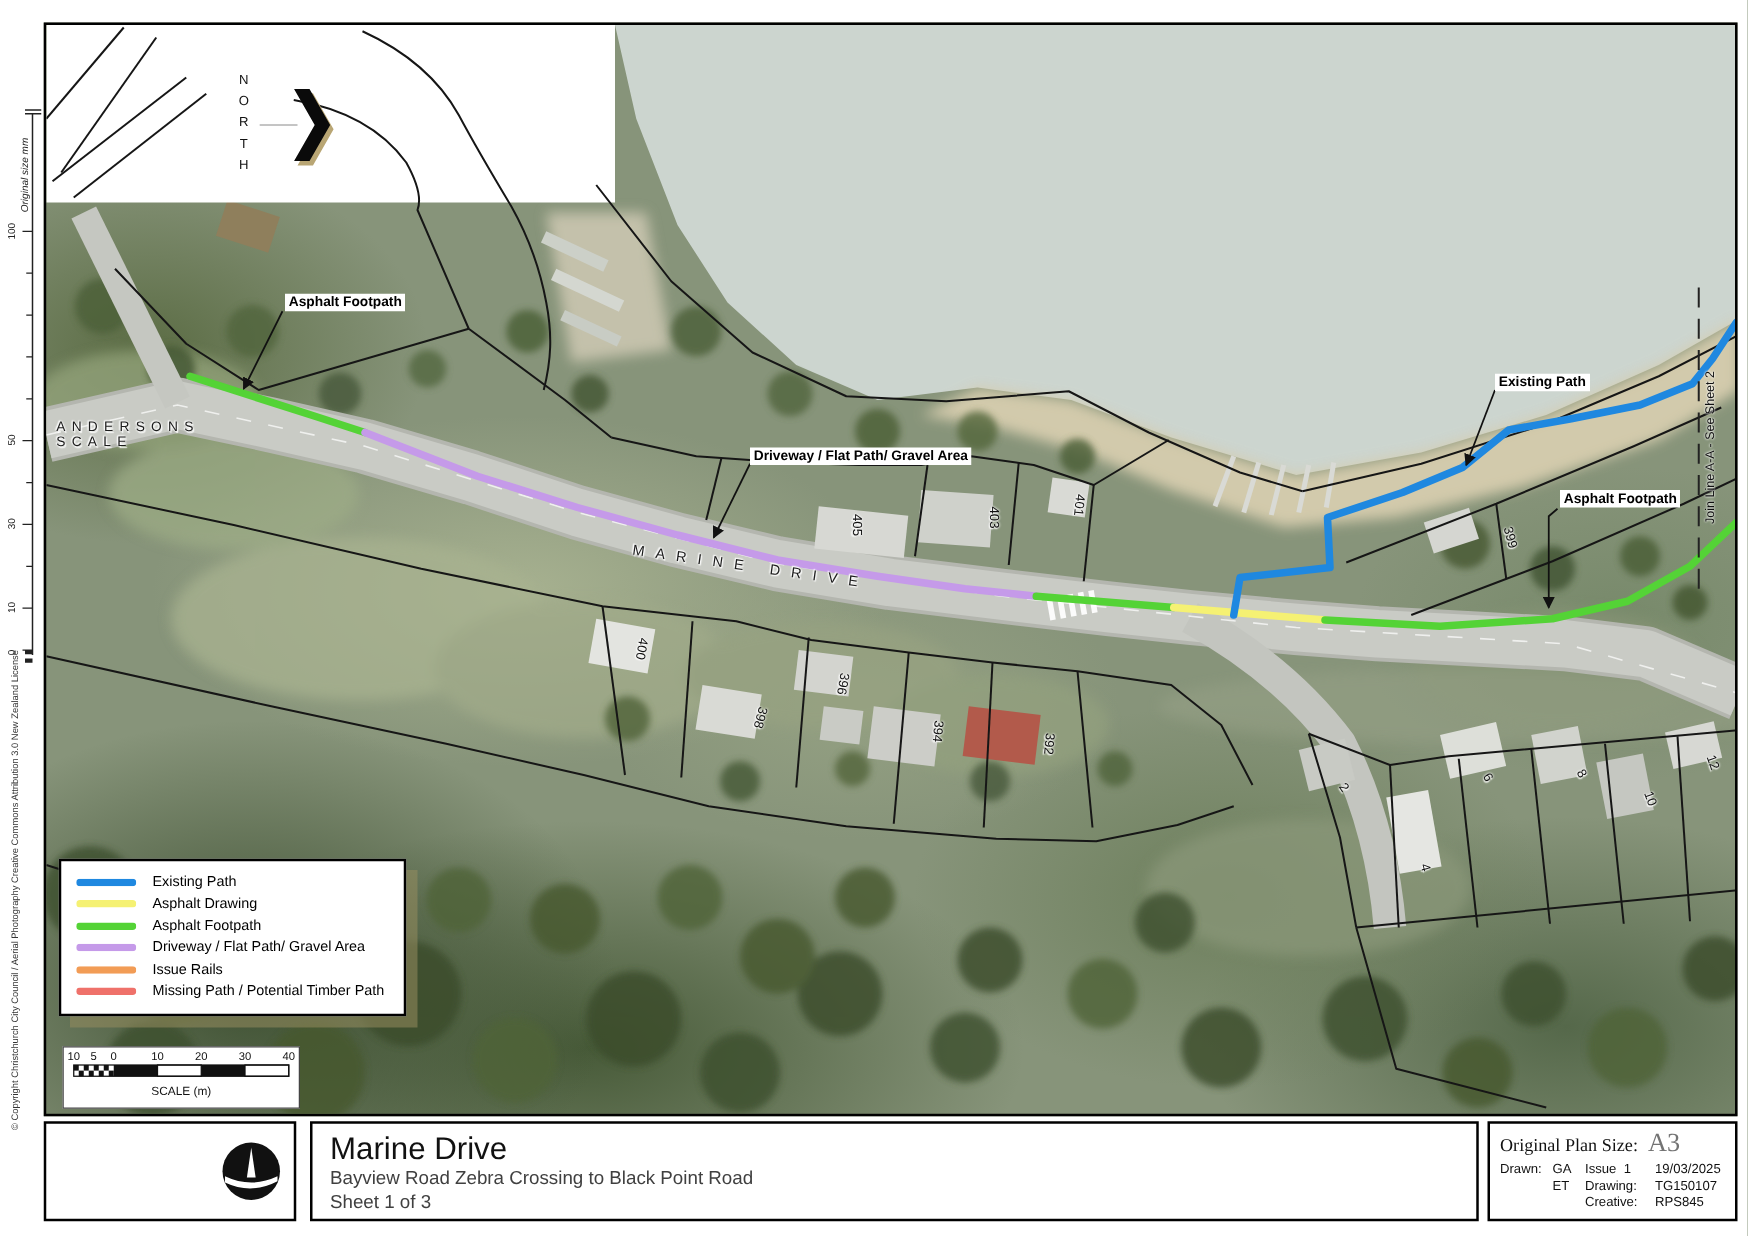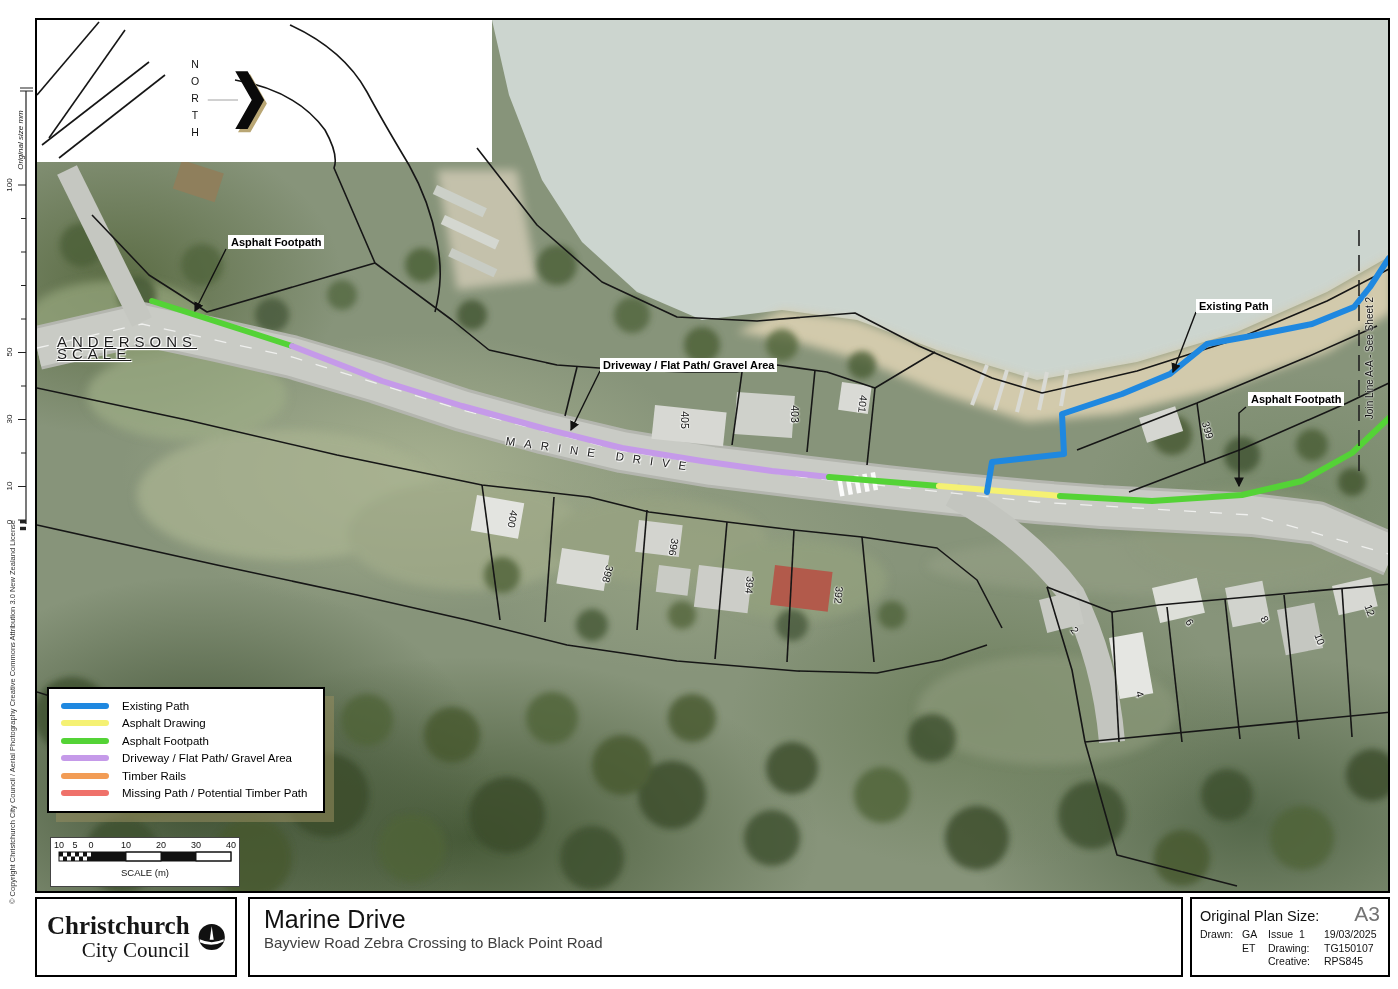--- a/index.html
+++ b/index.html
@@ -25,21 +25,21 @@
       radial-gradient(ellipse 420px 240px at 90% 92%, #55684a 0%, rgba(85,104,74,0) 70%),
       radial-gradient(ellipse 300px 180px at 93% 55%, #77896a 0%, rgba(119,137,106,0) 70%);
   }
   .map-svg { position:absolute; left:0; top:0; width:1355px; height:875px; }
 
   
   .callout { position:absolute; background:#fff; color:#000; font-weight:bold; font-size:11px; line-height:14px; padding:0 3px; white-space:nowrap; }
 
   
   .road-label { position:absolute; color:#1c1c1c; white-space:nowrap; text-shadow:0 0 2px #fff,0 0 2px #fff,1px 1px 1px #fff,-1px -1px 1px #fff; }
-  .andersons { left:20px; top:316px; font-size:15px; letter-spacing:5px; line-height:12px;text-decoration:underline; }
+  .andersons { left:8px; top:316px; font-size:11px; letter-spacing:5px; line-height:12px; }
   .marine { left:468px; top:428px; font-size:11.5px; letter-spacing:9px; transform:rotate(8deg); }
 
   
   .parcel { position:absolute; font-size:10.5px; color:#111; white-space:nowrap;
     text-shadow:0 0 2px #fff,0 0 2px #fff,1px 1px 1px rgba(255,255,255,.9);
     transform:translate(-50%,-50%) rotate(var(--r,90deg)); }
 
   
   .join-label { position:absolute; left:1332px; top:338px; transform:translate(-50%,-50%) rotate(-90deg); font-size:10px; color:#111; white-space:nowrap; text-shadow:0 0 2px #fff,0 0 2px #fff; }
 
@@ -61,21 +61,21 @@
   
   .block { position:absolute; background:#fff; border:2px solid #000; }
   .logo-box { left:35px; top:897px; width:202px; height:80px; display:flex; align-items:center; justify-content:flex-end; gap:8px; padding:0 10px; }
   .org { text-align:right; font-family:"Liberation Serif", serif; color:#161616; }
   .org-1 { font-size:25px; font-weight:bold; line-height:26px; }
   .org-2 { font-size:21px; line-height:22px; }
   .title-box { left:248px; top:897px; width:935px; height:80px; padding:6px 0 0 14px; }
   .sheet-title { font-size:25px; color:#111; line-height:28px; }
   .sheet-sub { font-size:15px; color:#404040; line-height:19px; }
   .info-box { left:1190px; top:897px; width:200px; height:80px; padding:3px 8px 0 8px; }
-  .plan-size-row { display:flex; align-items:baseline; justify-content:space-between; gap:8px; }
+  .plan-size-row { display:flex; align-items:baseline; justify-content:flex-start; gap:8px;font-family:Liberation Serif, serif; }
   .plan-size-label { font-size:14.5px; color:#111; }
   .plan-size-value { font-size:21px; color:#737373; }
   .info-grid { display:grid; grid-template-columns:42px 26px 56px 1fr; font-size:10.5px; color:#111; line-height:13.5px; margin-top:2px; }
   .info-grid .r { text-align:left; }
 </style>
 </head>
 <body>
 
 <div class="page">
 
@@ -341,21 +341,21 @@
         <div class="key-item">
           <svg width="48" height="6">
               <rect width="48" height="6" rx="3" fill="#c59ae9"></rect>
             </svg>
           <span class="key-label">Driveway / Flat Path/ Gravel Area</span>
         </div>
         <div class="key-item">
           <svg width="48" height="6">
               <rect width="48" height="6" rx="3" fill="#f29c55"></rect>
             </svg>
-          <span class="key-label">Timber Rails</span>
+          <span class="key-label">Issue Rails</span>
         </div>
         <div class="key-item">
           <svg width="48" height="6">
               <rect width="48" height="6" rx="3" fill="#ef716a"></rect>
             </svg>
           <span class="key-label">Missing Path / Potential Timber Path</span>
         </div>
       </div>
     </div>
 
@@ -382,34 +382,31 @@
           <rect x="110" y="14" width="35" height="9" fill="#111"></rect>
           <rect x="145" y="14" width="35" height="9" fill="#fff" stroke="#111" stroke-width="1"></rect>
           <rect x="8" y="14" width="172" height="9" fill="none" stroke="#111" stroke-width="1"></rect>
         </g>
         <text x="94" y="38" font-size="9.5" text-anchor="middle" fill="#111">SCALE (m)</text>
       </svg>
     </div>
   </div>
 
   <div class="block logo-box">
-    <div class="org">
-      <div class="org-1">Christchurch</div>
-      <div class="org-2">City Council</div>
-    </div>
     <svg width="48" height="48" viewBox="0 0 48 48">
       <circle cx="24" cy="24" r="23" fill="#111"></circle>
       <polygon points="24,5 20.5,29 27.5,29" fill="#fff"></polygon>
       <path d="M3,28 Q24,38 45,28 L45,32 Q24,43 3,33 Z" fill="#fff"></path>
     </svg>
   </div>
 
   <div class="block title-box">
     <div class="sheet-title">Marine Drive</div>
     <div class="sheet-sub">Bayview Road Zebra Crossing to Black Point Road</div>
+    <div class="sheet-sub">Sheet 1 of 3</div>
   </div>
 
   <div class="block info-box">
     <div class="plan-size-row">
       <span class="plan-size-label">Original Plan Size:</span>
       <span class="plan-size-value">A3</span>
     </div>
     <div class="info-grid">
       <span>Drawn:</span>
       <span>GA</span>

